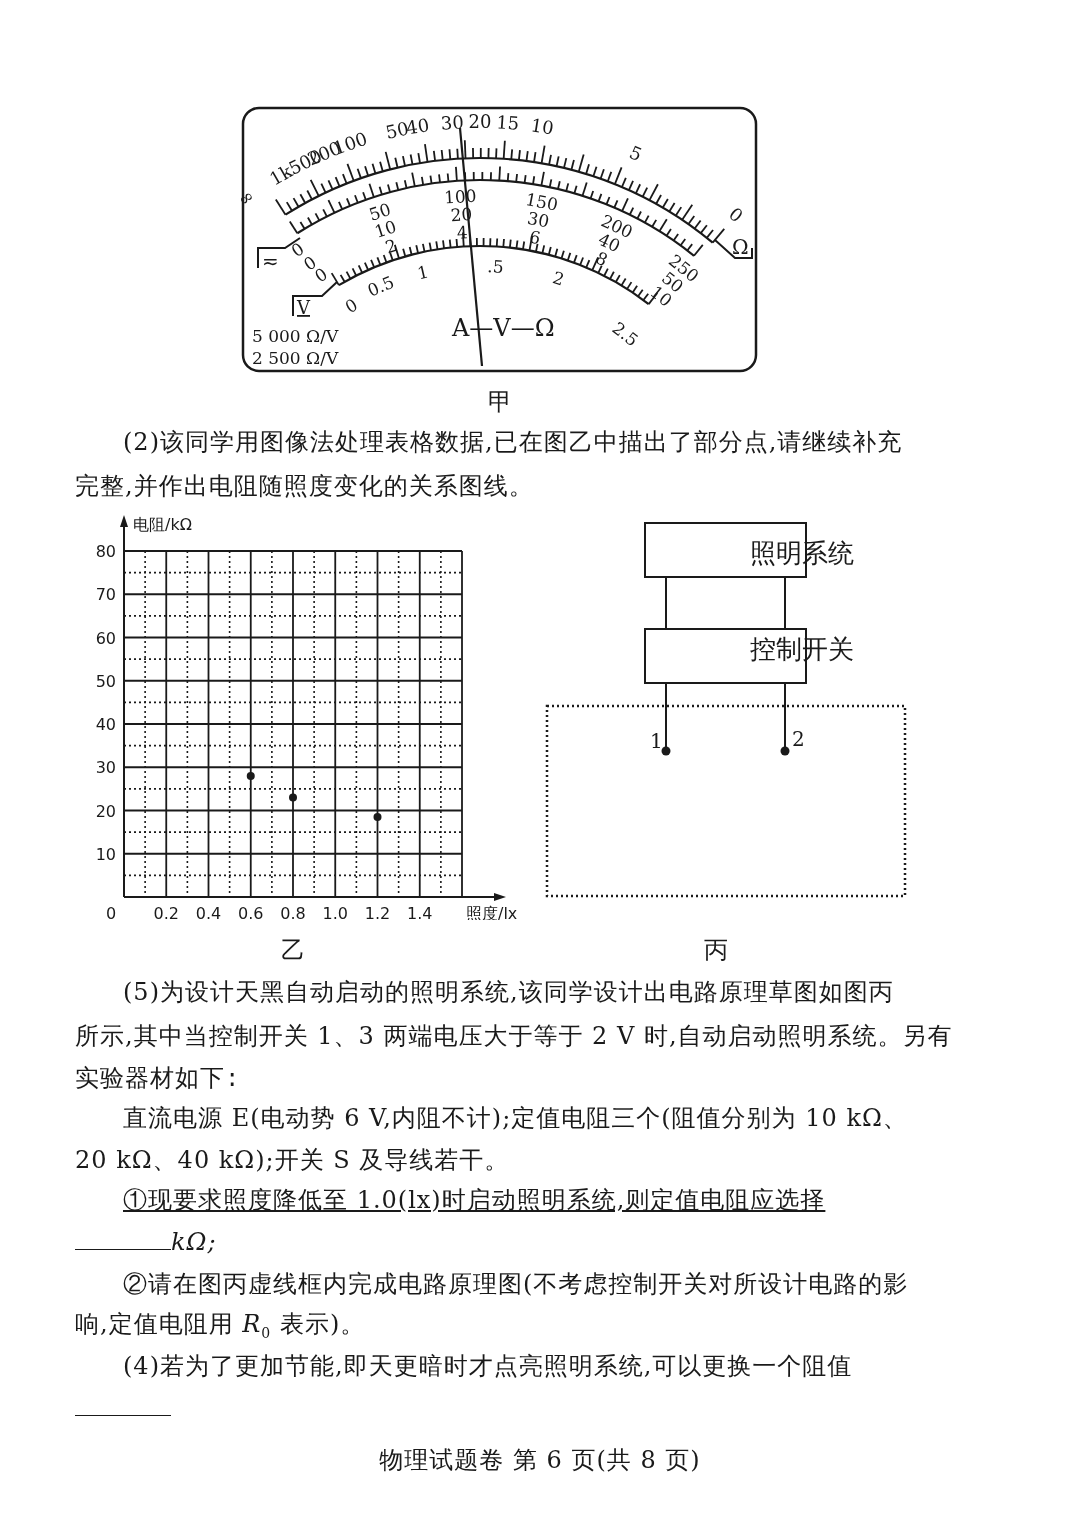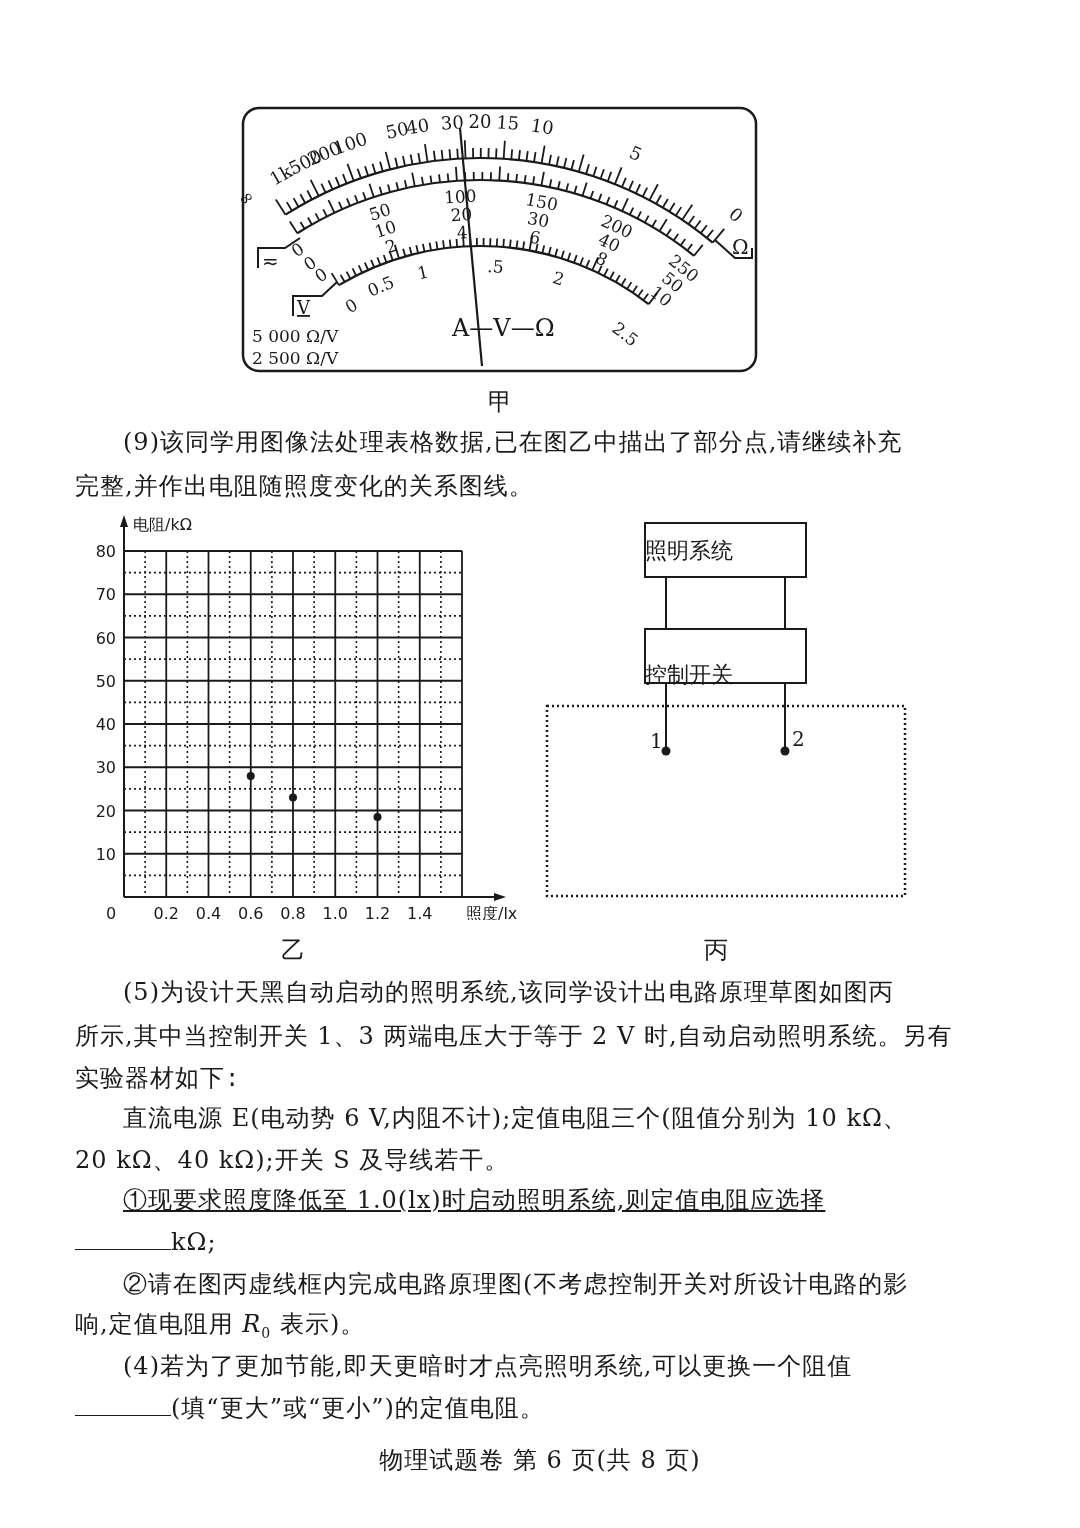--- a/index.html
+++ b/index.html
@@ -7,21 +7,21 @@
          font-family: "DejaVu Serif", "Liberation Serif", serif; color: #1a1a1a; }
   .abs { position: absolute; }
   .para { position: absolute; left: 75px; width: 860px; font-size: 24px; line-height: 44px;
           letter-spacing: 1px; white-space: nowrap; }
   .indent { padding-left: 48px; }
   .fig-label { position: absolute; font-size: 24px; }
   .blank { display: inline-block; width: 96px; border-bottom: 1.5px solid #1a1a1a; height: 26px; vertical-align: baseline; }
   .footer { position: absolute; left: 0; width: 1080px; top: 1444px; text-align: center; font-size: 24px; letter-spacing: 1px; }
   svg text { font-family: "DejaVu Serif", "Liberation Serif", serif; fill: #1a1a1a; }
   .sans { font-family: "DejaVu Sans", "Liberation Sans", sans-serif; }
-  .box-label { position: absolute; font-size: 22px; text-align: left; font-family: "DejaVu Sans", "Liberation Sans", sans-serif; }
+  .box-label { position: absolute; font-size: 26px; text-align: right; font-family: "DejaVu Sans", "Liberation Sans", sans-serif; margin-left: 48px; }
   sub { font-size: 14px; }
   i { font-style: italic; }
 </style>
 </head>
 <body>
 
 <svg class="abs" style="left:0;top:0" width="1080" height="400" viewBox="0 0 1080 400">
   <rect x="243" y="108" width="513" height="263" rx="16" ry="16" fill="none" stroke="#1a1a1a" stroke-width="2.5"></rect>
   <g id="dial-arcs">
       <path d="M285.4975417784499 214.6922966157353 A362 362 0 0 1 712.6891147065272 242.69191159092998" fill="none" stroke="#1a1a1a" stroke-width="2.2"></path>
@@ -237,21 +237,21 @@
   <text x="262" y="268" font-size="20">≂</text>
   <text x="297" y="314" font-size="18" text-decoration="underline">V</text>
   <text x="732" y="254" font-size="20">Ω</text>
   <text x="452" y="336" font-size="24">A—V—Ω</text>
   <text x="252" y="342" font-size="17">5 000 Ω/V</text>
   <text x="252" y="364" font-size="17">2 500 Ω/V</text>
   <line x1="460" y1="128" x2="482" y2="366" stroke="#1a1a1a" stroke-width="2.2"></line>
 </svg>
 <div class="fig-label" style="left:488px;top:386px;">甲</div>
 
-<div class="para indent" style="top:420px;">(9)该同学用图像法处理表格数据,已在图乙中描出了部分点,请继续补充</div>
+<div class="para indent" style="top:420px;">(2)该同学用图像法处理表格数据,已在图乙中描出了部分点,请继续补充</div>
 <div class="para" style="top:464px;">完整,并作出电阻随照度变化的关系图线。</div>
 
 <svg class="abs" id="chart-svg" style="left:0;top:500px" width="540" height="420" viewBox="0 500 540 420">
   <g id="chart-grid">
       <line x1="145.125" y1="551" x2="145.125" y2="897" stroke="#1a1a1a" stroke-width="1.6" stroke-dasharray="2 3"></line>
       <line x1="187.375" y1="551" x2="187.375" y2="897" stroke="#1a1a1a" stroke-width="1.6" stroke-dasharray="2 3"></line>
       <line x1="229.625" y1="551" x2="229.625" y2="897" stroke="#1a1a1a" stroke-width="1.6" stroke-dasharray="2 3"></line>
       <line x1="271.875" y1="551" x2="271.875" y2="897" stroke="#1a1a1a" stroke-width="1.6" stroke-dasharray="2 3"></line>
       <line x1="314.125" y1="551" x2="314.125" y2="897" stroke="#1a1a1a" stroke-width="1.6" stroke-dasharray="2 3"></line>
       <line x1="356.375" y1="551" x2="356.375" y2="897" stroke="#1a1a1a" stroke-width="1.6" stroke-dasharray="2 3"></line>
@@ -323,36 +323,36 @@
   <line x1="785" y1="577" x2="785" y2="629" stroke="#1a1a1a" stroke-width="2"></line>
   <line x1="666" y1="683" x2="666" y2="751" stroke="#1a1a1a" stroke-width="2"></line>
   <line x1="785" y1="683" x2="785" y2="751" stroke="#1a1a1a" stroke-width="2"></line>
   <circle cx="666" cy="751" r="4.5" fill="#1a1a1a"></circle>
   <circle cx="785" cy="751" r="4.5" fill="#1a1a1a"></circle>
   <text x="650" y="748" font-size="20">1</text>
   <text x="792" y="746" font-size="20">2</text>
   <rect x="547" y="706" width="358" height="190" fill="none" stroke="#1a1a1a" stroke-width="2.5" stroke-dasharray="2 3"></rect>
 </svg>
 <div class="box-label" style="left:645px;top:536px;width:161px;">照明系统</div>
-<div class="box-label" style="left:645px;top:660px;width:161px;">控制开关</div>
+<div class="box-label" style="left:645px;top:632px;width:161px;">控制开关</div>
 <div class="fig-label" style="left:704px;top:934px;">丙</div>
 
 <div class="para indent" style="top:970px;">(5)为设计天黑自动启动的照明系统,该同学设计出电路原理草图如图丙</div>
 <div class="para" style="top:1014px;">所示,其中当控制开关 1、3 两端电压大于等于 2 V 时,自动启动照明系统。另有</div>
 <div class="para" style="top:1058px;font-family:Liberation Mono, monospace;">实验器材如下:</div>
 <div class="para indent" style="top:1096px;">直流电源 E(电动势 6 V,内阻不计);定值电阻三个(阻值分别为 10 kΩ、</div>
 <div class="para" style="top:1138px;">20 kΩ、40 kΩ);开关 S 及导线若干。</div>
 <div class="para indent" style="top:1178px;text-decoration:underline;">①现要求照度降低至 1.0(lx)时启动照明系统,则定值电阻应选择</div>
-<div class="para" style="top:1220px;">
+<div class="para" style="top:1220px;font-style:italic;">
   <span class="blank"></span><span>kΩ;</span>
 </div>
 <div class="para indent" style="top:1262px;">②请在图丙虚线框内完成电路原理图(不考虑控制开关对所设计电路的影</div>
 <div class="para" style="top:1302px;">
   <span>响,定值电阻用</span>
   <i>R</i><sub>0</sub><span> 表示)。</span>
 </div>
 
 <div class="para indent" style="top:1344px;">(4)若为了更加节能,即天更暗时才点亮照明系统,可以更换一个阻值</div>
 <div class="para" style="top:1386px;">
-  <span class="blank"></span><span>(填“更大”或“更小”)的定值电阻。</span>
+  <span class="blank"></span>
 </div>
 
 <div class="footer">物理试题卷  第 6 页(共 8 页)</div>
 
 </body></html>

